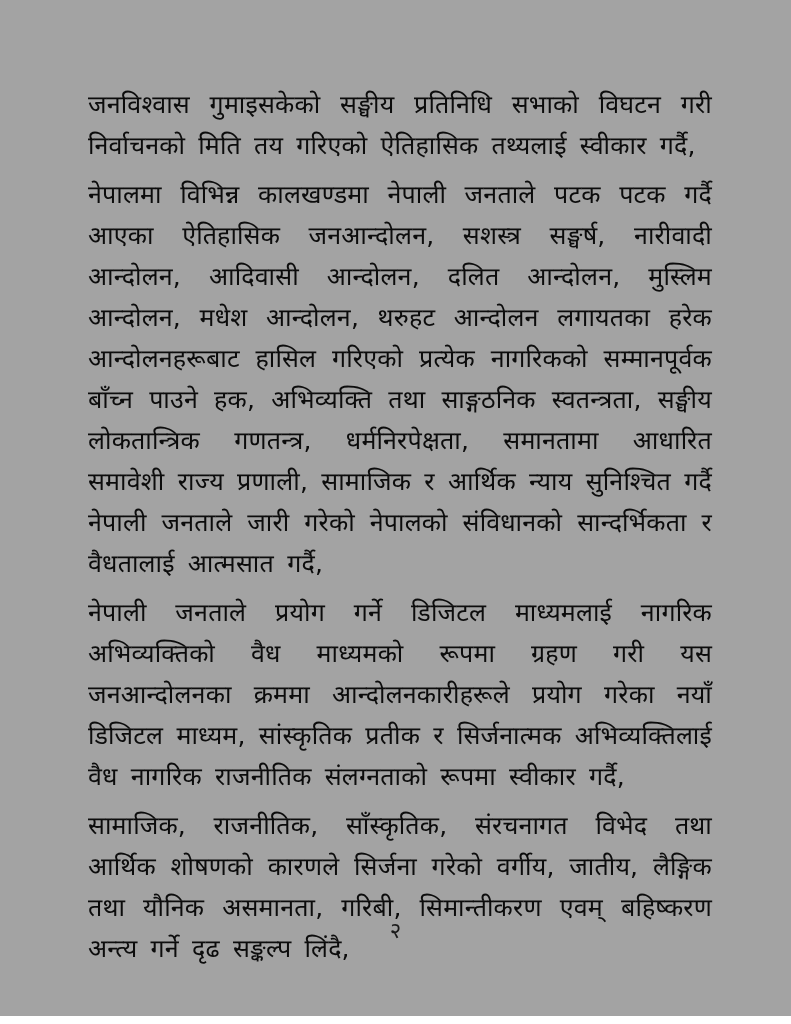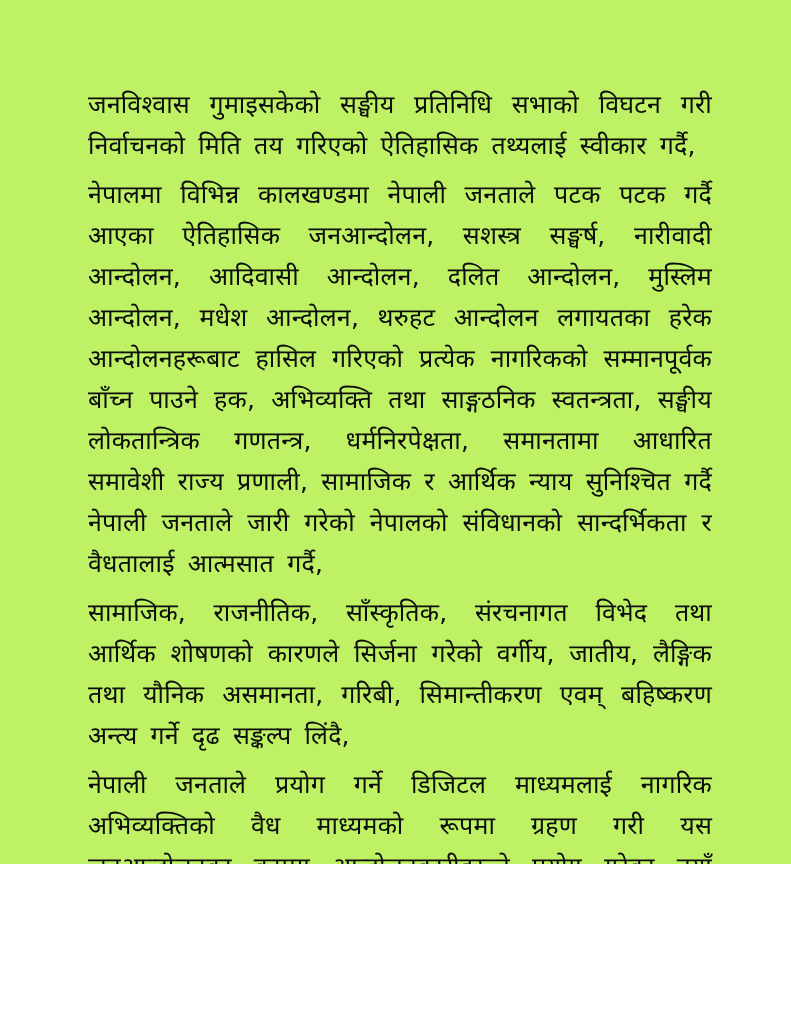--- a/index.html
+++ b/index.html
@@ -3,22 +3,22 @@
 <meta charset="utf-8">
 <style>
   html, body {
     margin: 0;
     padding: 0;
     background: #ffffff;
   }
   .page {
     position: relative;
     width: 791px;
-    height: 864px;
-    background: #bef264;
+    height: 1016px;
+    background: #a3a3a3;
     overflow: hidden;
     font-family: "DejaVu Sans", "Liberation Sans", sans-serif;
     color: #0c0c0c;
   }
   .content {
     position: absolute;
     left: 88px;
     top: 84px;
     width: 624px;
     font-size: 25px;
@@ -42,17 +42,17 @@
     color: #1a1a1a;
   }
 </style>
 </head>
 <body>
 
 <div class="page">
   <div class="content">
     <p>जनविश्वास गुमाइसकेको सङ्घीय प्रतिनिधि सभाको विघटन गरी निर्वाचनको मिति तय गरिएको ऐतिहासिक तथ्यलाई स्वीकार गर्दै,</p>
     <p>नेपालमा विभिन्न कालखण्डमा नेपाली जनताले पटक पटक गर्दै आएका ऐतिहासिक जनआन्दोलन, सशस्त्र सङ्घर्ष, नारीवादी आन्दोलन, आदिवासी आन्दोलन, दलित आन्दोलन, मुस्लिम आन्दोलन, मधेश आन्दोलन, थरुहट आन्दोलन लगायतका हरेक आन्दोलनहरूबाट हासिल गरिएको प्रत्येक नागरिकको सम्मानपूर्वक बाँच्न पाउने हक, अभिव्यक्ति तथा साङ्गठनिक स्वतन्त्रता, सङ्घीय लोकतान्त्रिक गणतन्त्र, धर्मनिरपेक्षता, समानतामा आधारित समावेशी राज्य प्रणाली, सामाजिक र आर्थिक न्याय सुनिश्चित गर्दै नेपाली जनताले जारी गरेको नेपालको संविधानको सान्दर्भिकता र वैधतालाई आत्मसात गर्दै,</p>
+    <p>नेपाली जनताले प्रयोग गर्ने डिजिटल माध्यमलाई नागरिक अभिव्यक्तिको वैध माध्यमको रूपमा ग्रहण गरी यस जनआन्दोलनका क्रममा आन्दोलनकारीहरूले प्रयोग गरेका नयाँ डिजिटल माध्यम, सांस्कृतिक प्रतीक र सिर्जनात्मक अभिव्यक्तिलाई वैध नागरिक राजनीतिक संलग्नताको रूपमा स्वीकार गर्दै,</p>
     <p>सामाजिक, राजनीतिक, साँस्कृतिक, संरचनागत विभेद तथा आर्थिक शोषणको कारणले सिर्जना गरेको वर्गीय, जातीय, लैङ्गिक तथा यौनिक असमानता, गरिबी, सिमान्तीकरण एवम् बहिष्करण अन्त्य गर्ने दृढ सङ्कल्प लिंदै,</p>
-    <p>नेपाली जनताले प्रयोग गर्ने डिजिटल माध्यमलाई नागरिक अभिव्यक्तिको वैध माध्यमको रूपमा ग्रहण गरी यस जनआन्दोलनका क्रममा आन्दोलनकारीहरूले प्रयोग गरेका नयाँ डिजिटल माध्यम, सांस्कृतिक प्रतीक र सिर्जनात्मक अभिव्यक्तिलाई वैध नागरिक राजनीतिक संलग्नताको रूपमा स्वीकार गर्दै,</p>
   </div>
   <div class="page-number">२</div>
 </div>
 
 </body></html>

